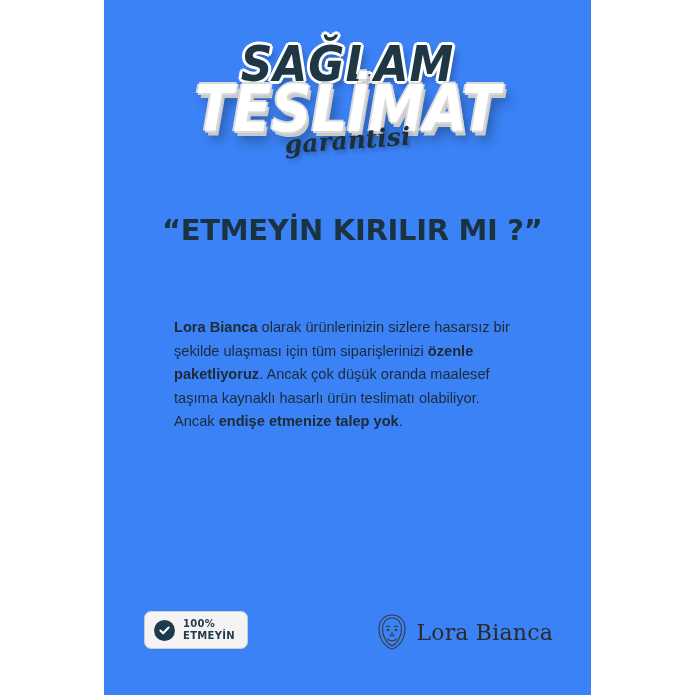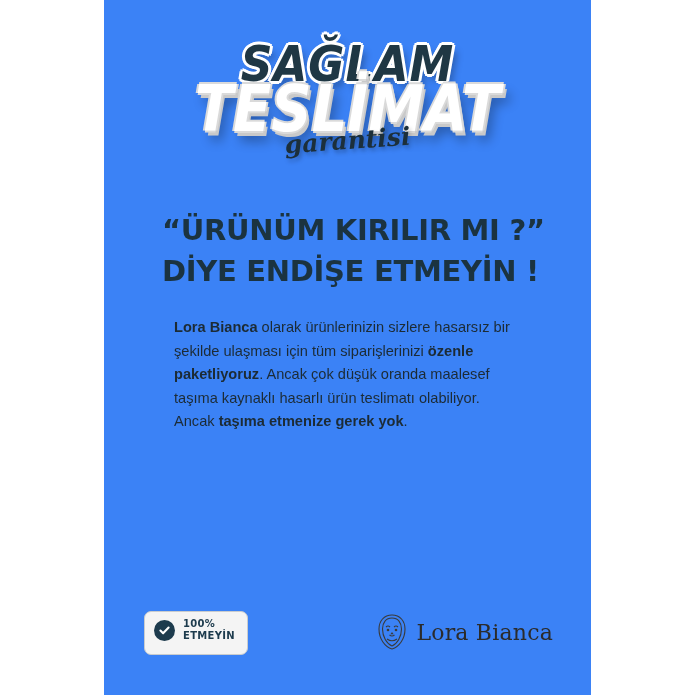--- a/index.html
+++ b/index.html
@@ -118,21 +118,21 @@
     height: 46px;
   }
   .guarantee {
     position: absolute;
     left: 40px;
     top: 0;
     display: flex;
     align-items: center;
     border: 1.5px solid #c9ccce;
     border-radius: 7px;
-    padding: 6px 12px 12px 9px;
+    padding: 6px 12px 6px 9px;
     background: #f4f4f4;
   }
   .check-circle {
     width: 21px;
     height: 21px;
     border-radius: 50%;
     background: #1d3b4d;
     display: flex;
     align-items: center;
     justify-content: center;
@@ -172,26 +172,25 @@
 
 <div class="poster">
 
   <div class="hero">
     <div class="hero-saglam">SAĞLAM</div>
     <div class="hero-teslimat">TESLİMAT</div>
     <div class="hero-garantisi">garantisi</div>
   </div>
 
   <div class="headline">
-    <div>“ÜRÜNÜM KIRILIR MI ?”</div>
-    <div>DİYE ENDİŞE ETMEYİN !</div>
+    <div>“ETMEYİN KIRILIR MI ?”</div>
   </div>
 
   <div class="body-copy">
-    <p><b>Lora Bianca</b><span> olarak ürünlerinizin sizlere hasarsız bir şekilde ulaşması için tüm siparişlerinizi </span><b>özenle paketliyoruz</b><span>. Ancak çok düşük oranda maalesef taşıma kaynaklı hasarlı ürün teslimatı olabiliyor. Ancak </span><b>taşıma etmenize gerek yok</b><span>.</span></p>
+    <p><b>Lora Bianca</b><span> olarak ürünlerinizin sizlere hasarsız bir şekilde ulaşması için tüm siparişlerinizi </span><b>özenle paketliyoruz</b><span>. Ancak çok düşük oranda maalesef taşıma kaynaklı hasarlı ürün teslimatı olabiliyor. Ancak </span><b>endişe etmenize talep yok</b><span>.</span></p>
   </div>
 
   <div class="footer">
 
     <div class="guarantee">
       <span class="check-circle">
         <svg width="13" height="13" viewBox="0 0 13 13">
           <path d="M2.4 6.6 L5.1 9.3 L10.6 3.6" stroke="#ffffff" stroke-width="2.1" fill="none" stroke-linecap="round" stroke-linejoin="round"></path>
         </svg>
       </span>

